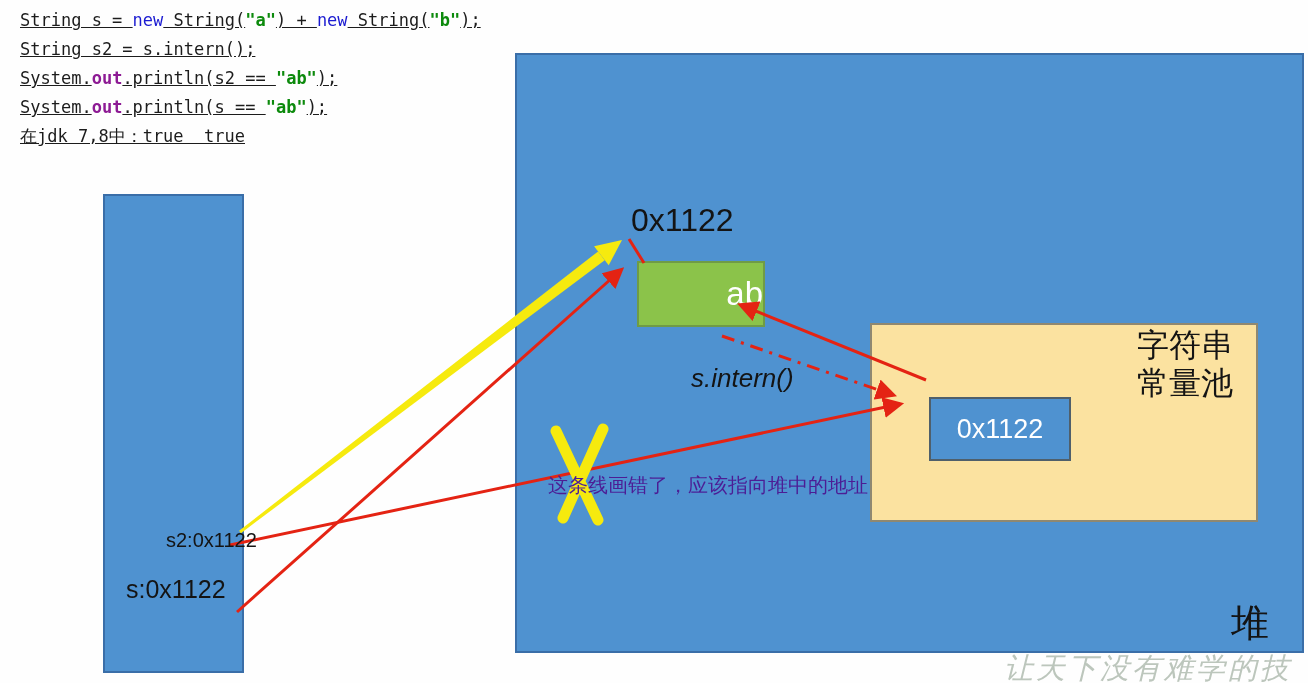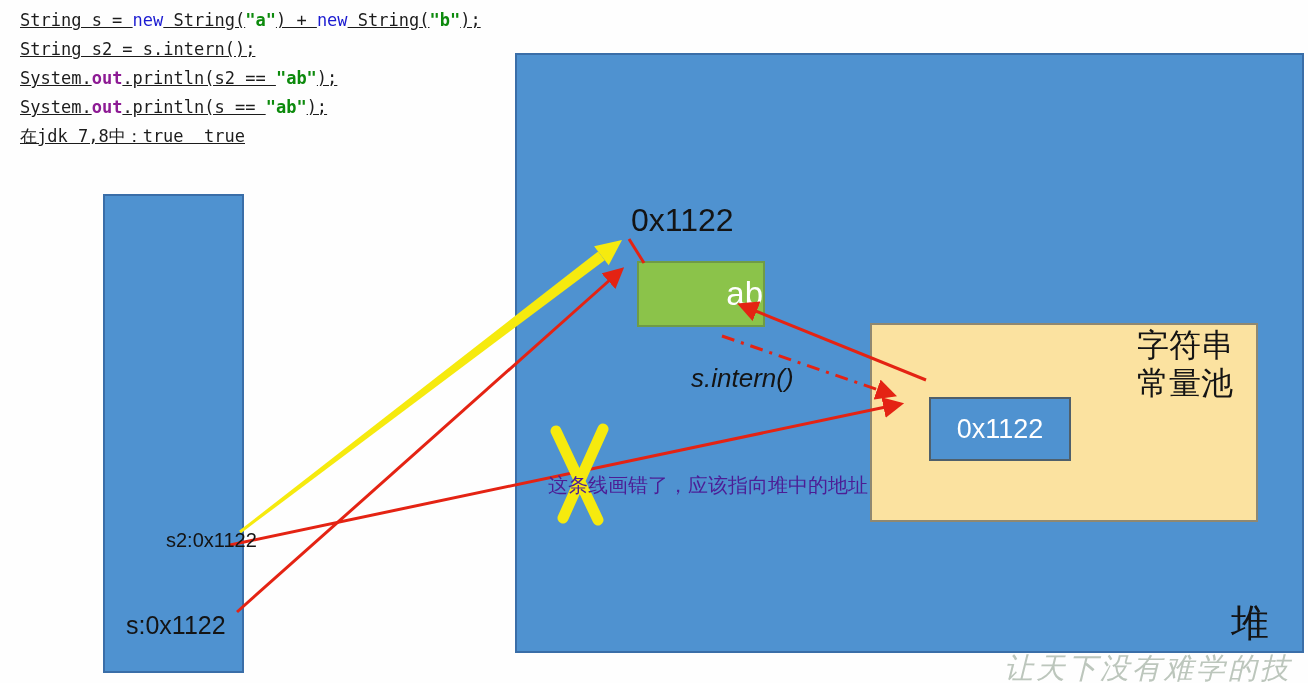--- a/index.html
+++ b/index.html
@@ -24,21 +24,21 @@
   .string-object{left:637px;top:261px;width:128px;height:66px;background:#8bc34a;border:2px solid #6f9b46;
     display:flex;align-items:center;justify-content:flex-end;z-index:2;}
   .string-object span{color:#ffffff;font-size:33px;}
   .pool-region{left:870px;top:323px;width:388px;height:199px;background:#fbe2a0;border:2px solid #8f8871;z-index:2;}
   .pool-address-box{left:929px;top:397px;width:142px;height:64px;background:#4f92d0;border:2px solid #4f5f6b;
     display:flex;align-items:center;justify-content:center;z-index:3;}
   .pool-address-box span{color:#ffffff;font-size:27px;}
   
   .lbl{position:absolute;color:#141414;z-index:6;white-space:nowrap;}
   .stack-var-s2{left:118px;top:529px;font-size:20px;margin-left:48px;}
-  .stack-var-s{left:126px;top:611px;font-size:25px;text-align:center;}
+  .stack-var-s{left:126px;top:575px;font-size:25px;text-align:center;}
   .heap-addr-lbl{left:631px;top:202px;font-size:32px;}
   .intern-lbl{left:691px;top:363px;font-size:26px;font-style:italic;}
   .pool-title{left:1128px;top:326px;width:114px;text-align:center;font-size:32px;line-height:38px;z-index:4;}
   .heap-lbl{left:1231px;top:598px;font-size:38px;}
   .note{left:548px;top:472px;font-size:20px;color:#4c1d95;z-index:7;}
   .watermark{
     left:1004px;top:649px;font-size:29px;z-index:8;
     font-family:"DejaVu Serif",serif;font-style:italic;
     color:#bcc6bc;letter-spacing:3px;
   }

